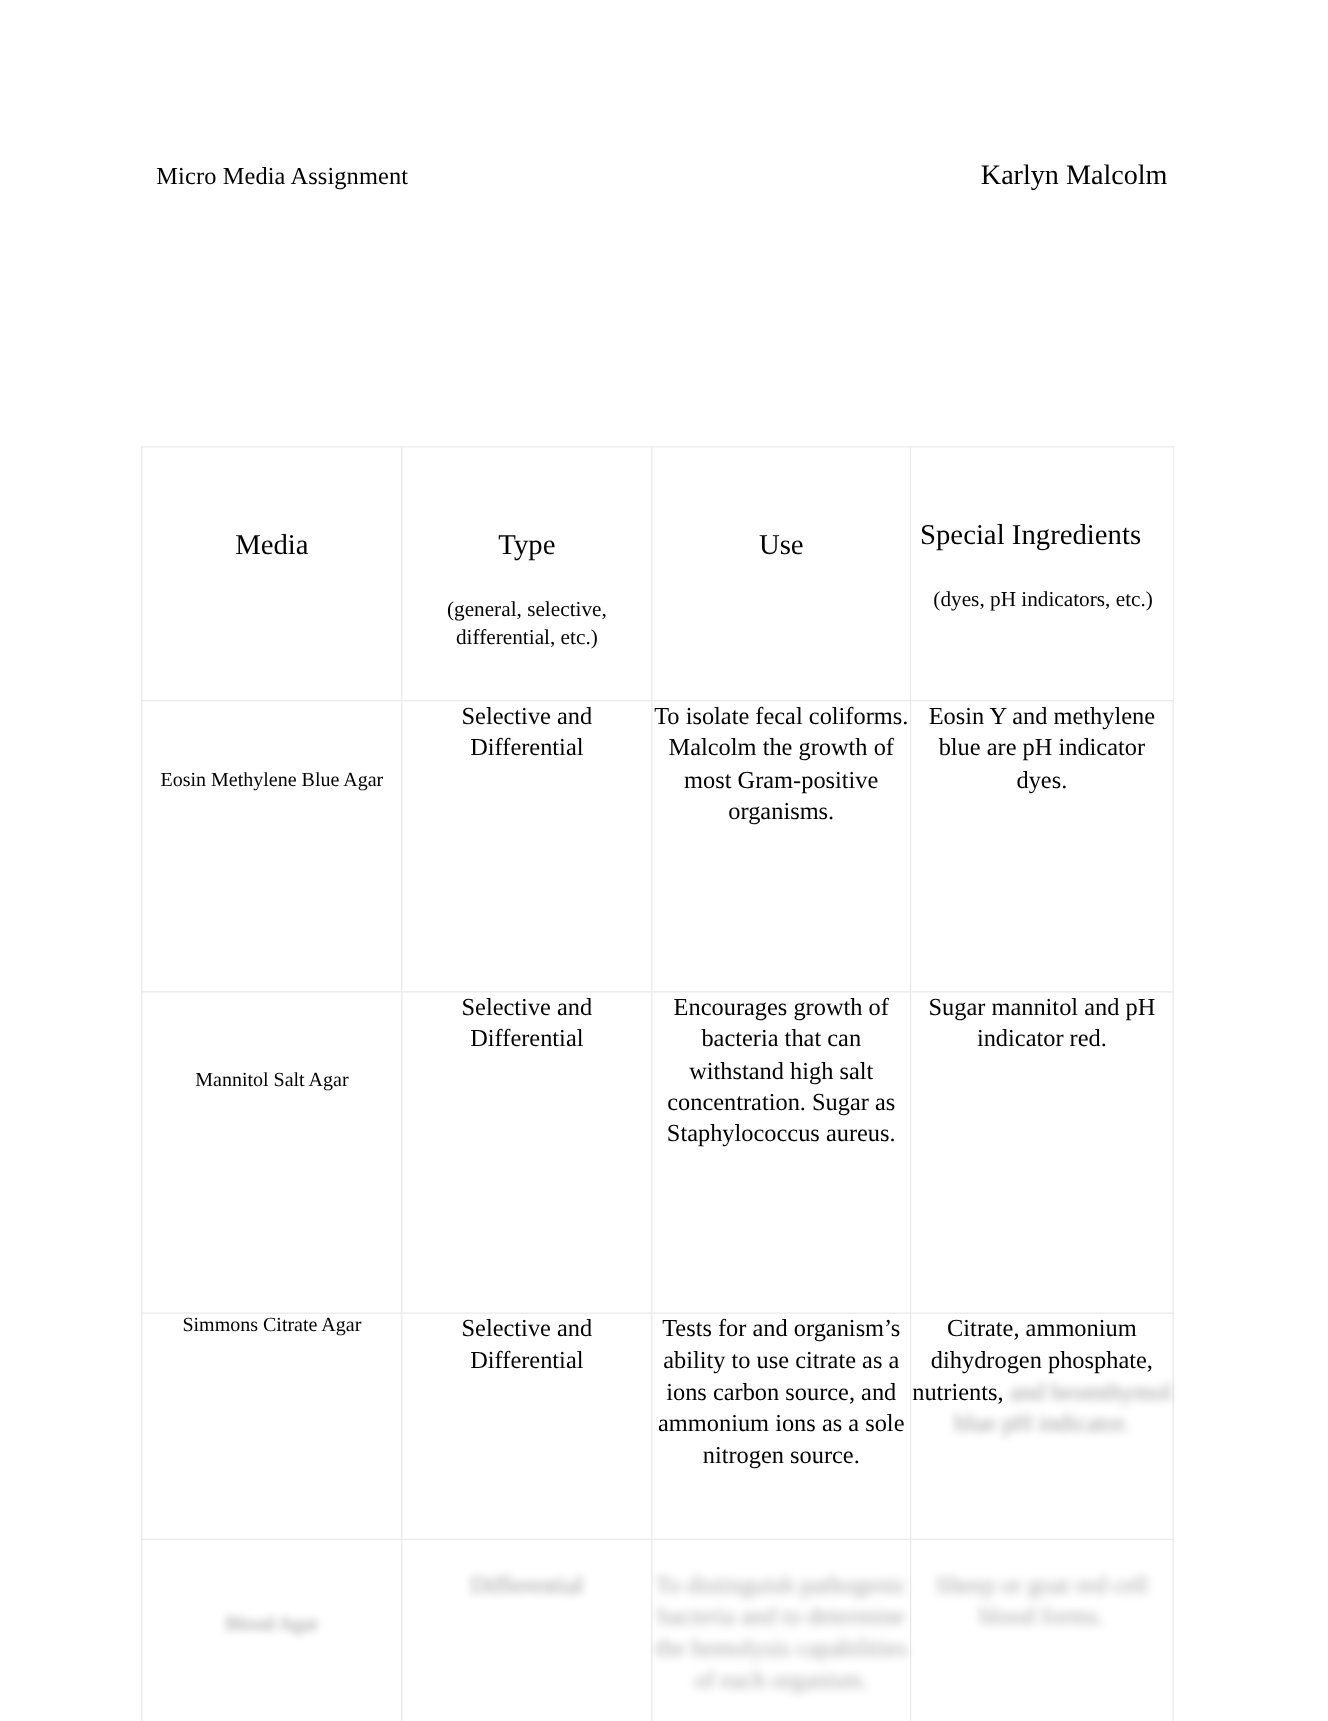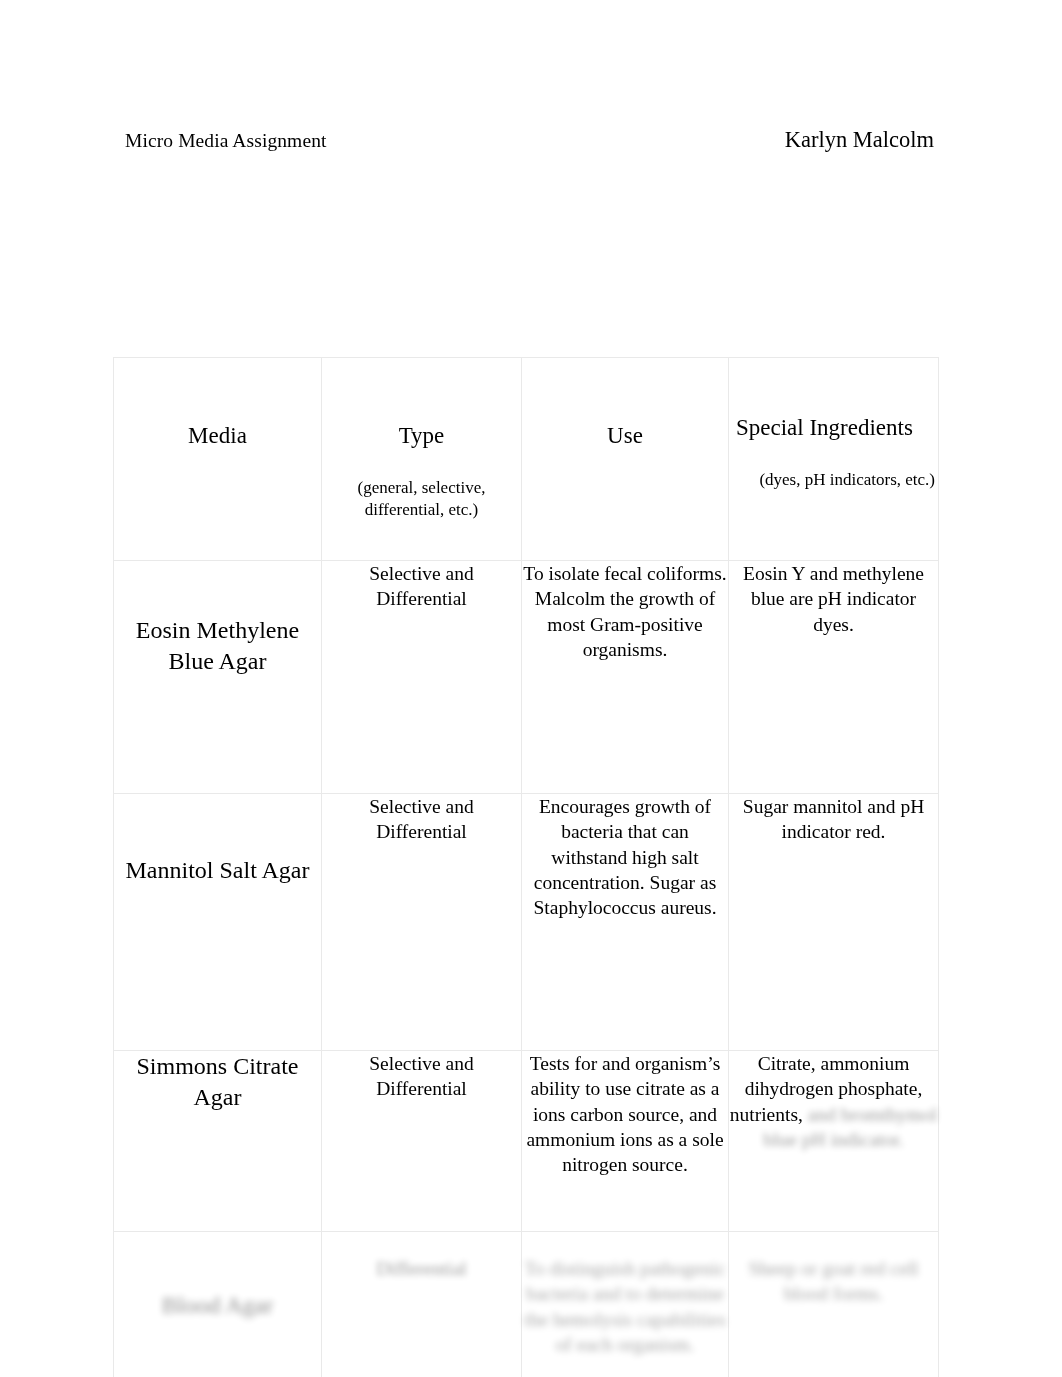--- a/index.html
+++ b/index.html
@@ -89,26 +89,26 @@
 
   .hdr-type    { text-align: center; }
   .hdr-type .hdr-main { padding-top: 63px; }
   .hdr-type .hdr-sub  { padding-top: 26px; padding-left: 6px; padding-right: 6px; }
 
   .hdr-use     { text-align: center; }
   .hdr-use .hdr-main { padding-top: 63px; }
 
   .hdr-spec    { text-align: left; }
   .hdr-spec .hdr-main { padding-top: 55px; padding-left: 7px; }
-  .hdr-spec .hdr-sub  { padding-top: 26px; text-align: right; padding-left: 5px; padding-right: 3px; }
+  .hdr-spec .hdr-sub  { padding-top: 26px; text-align: center; padding-left: 5px; padding-right: 3px; }
 
   
   .cell-media {
     text-align: center;
-    font-size: 24px;
+    font-size: 16px;
     line-height: 1.3;
     padding-left: 6px;
     padding-right: 6px;
   }
   .cell-text {
     text-align: center;
     font-size: 19.5px;
     line-height: 1.3;
     padding-left: 8px;
     padding-right: 6px;

